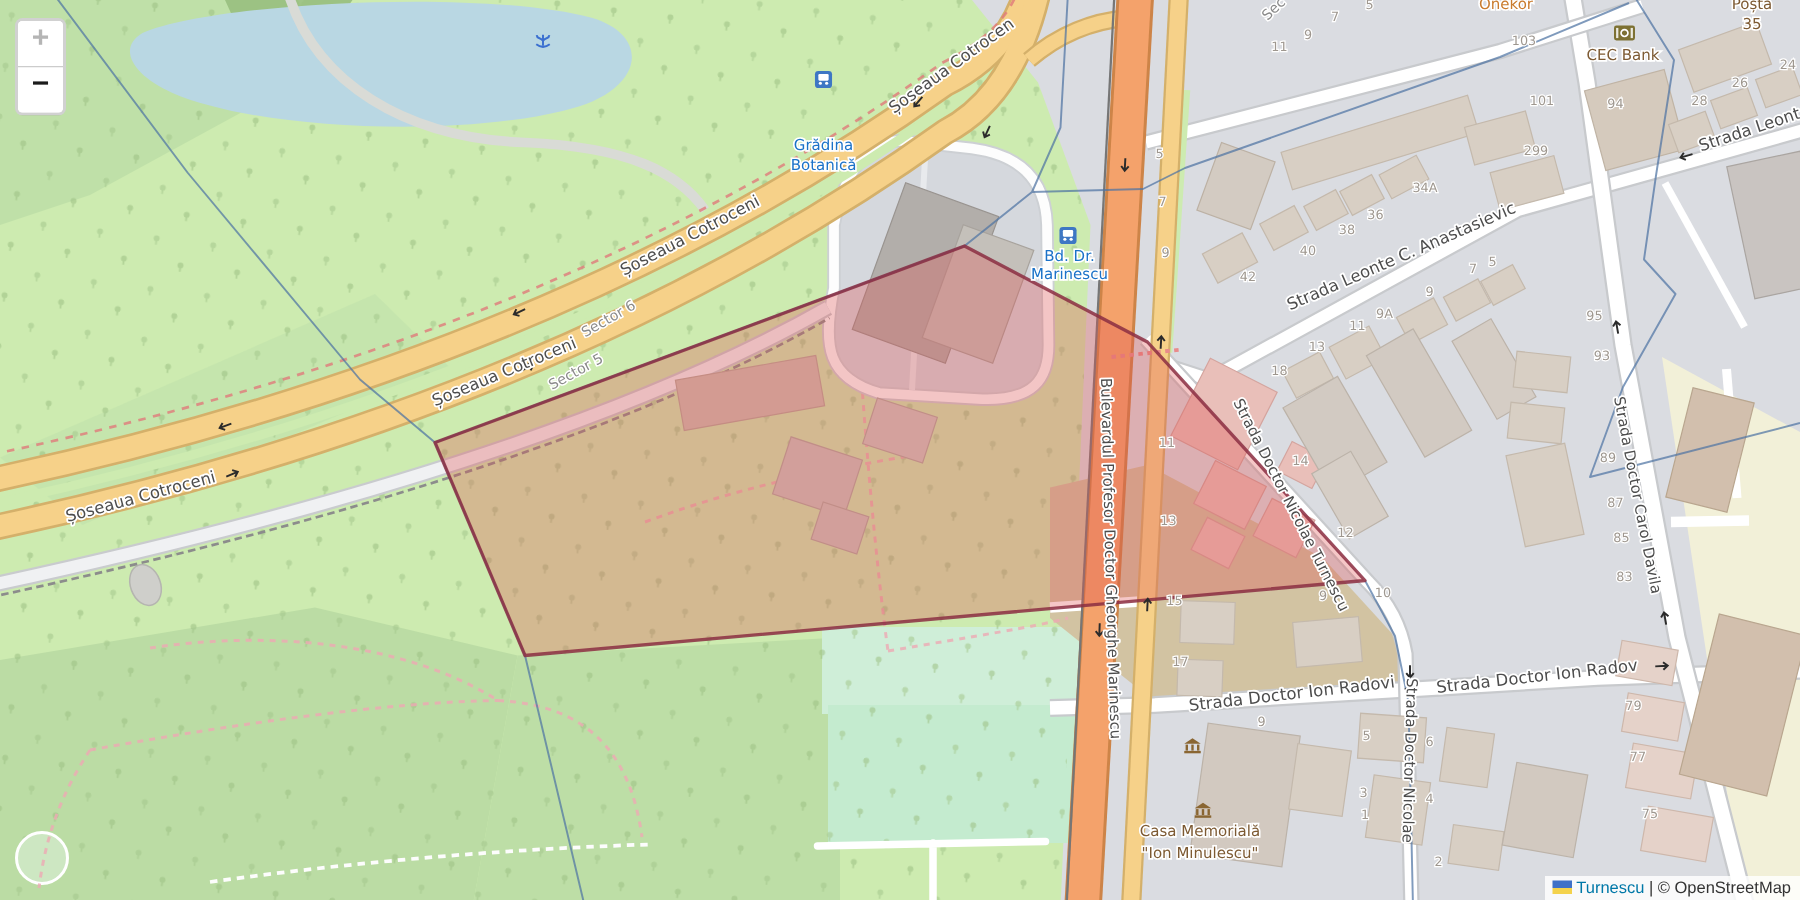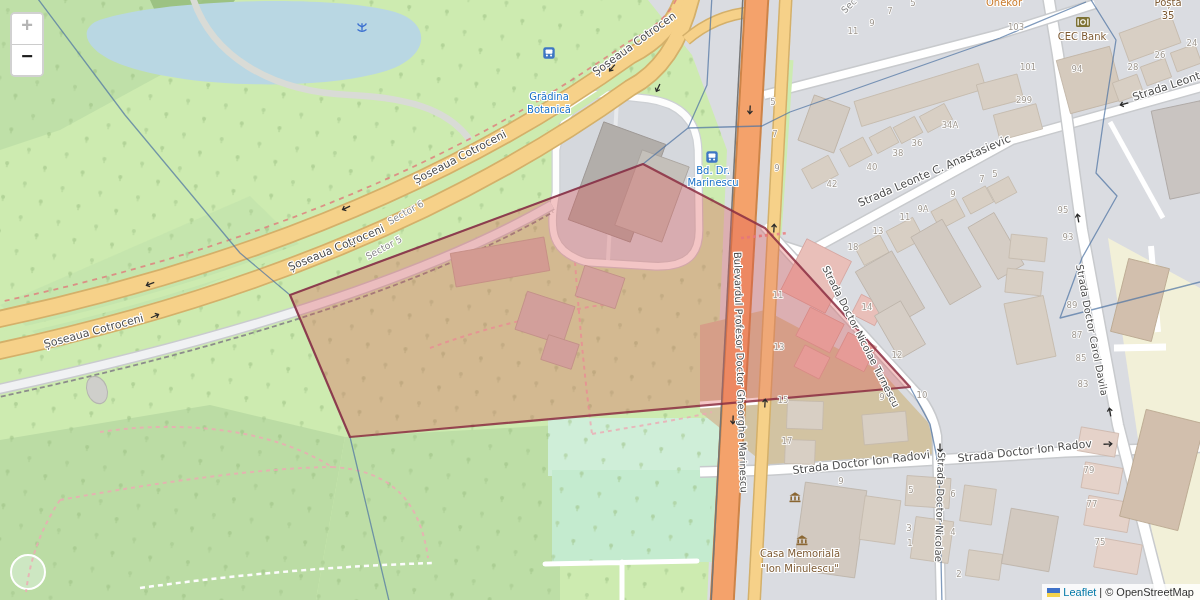--- a/index.html
+++ b/index.html
@@ -339,14 +339,14 @@
         <text x="953" y="535" class="num">4</text>
         <text x="959" y="577" class="num">2</text>
       </g>
 </svg>
 
   <div class="zoom-ctl">
     <a class="zin">+</a>
     <a class="zout">−</a>
   </div>
 
-  <div class="attrib"><span class="flag"><i class="b"></i><i class="y"></i></span><a href="#">Leaflet</a><span class="sep">|</span><a href="#" class="osm">© OpenStreetMap</a></div>
+  <div class="attrib"><span class="flag"><i class="b"></i><i class="y"></i></span><a href="#">Turnescu</a><span class="sep">|</span><a href="#" class="osm">© OpenStreetMap</a></div>
 </div>
 
 </body></html>

